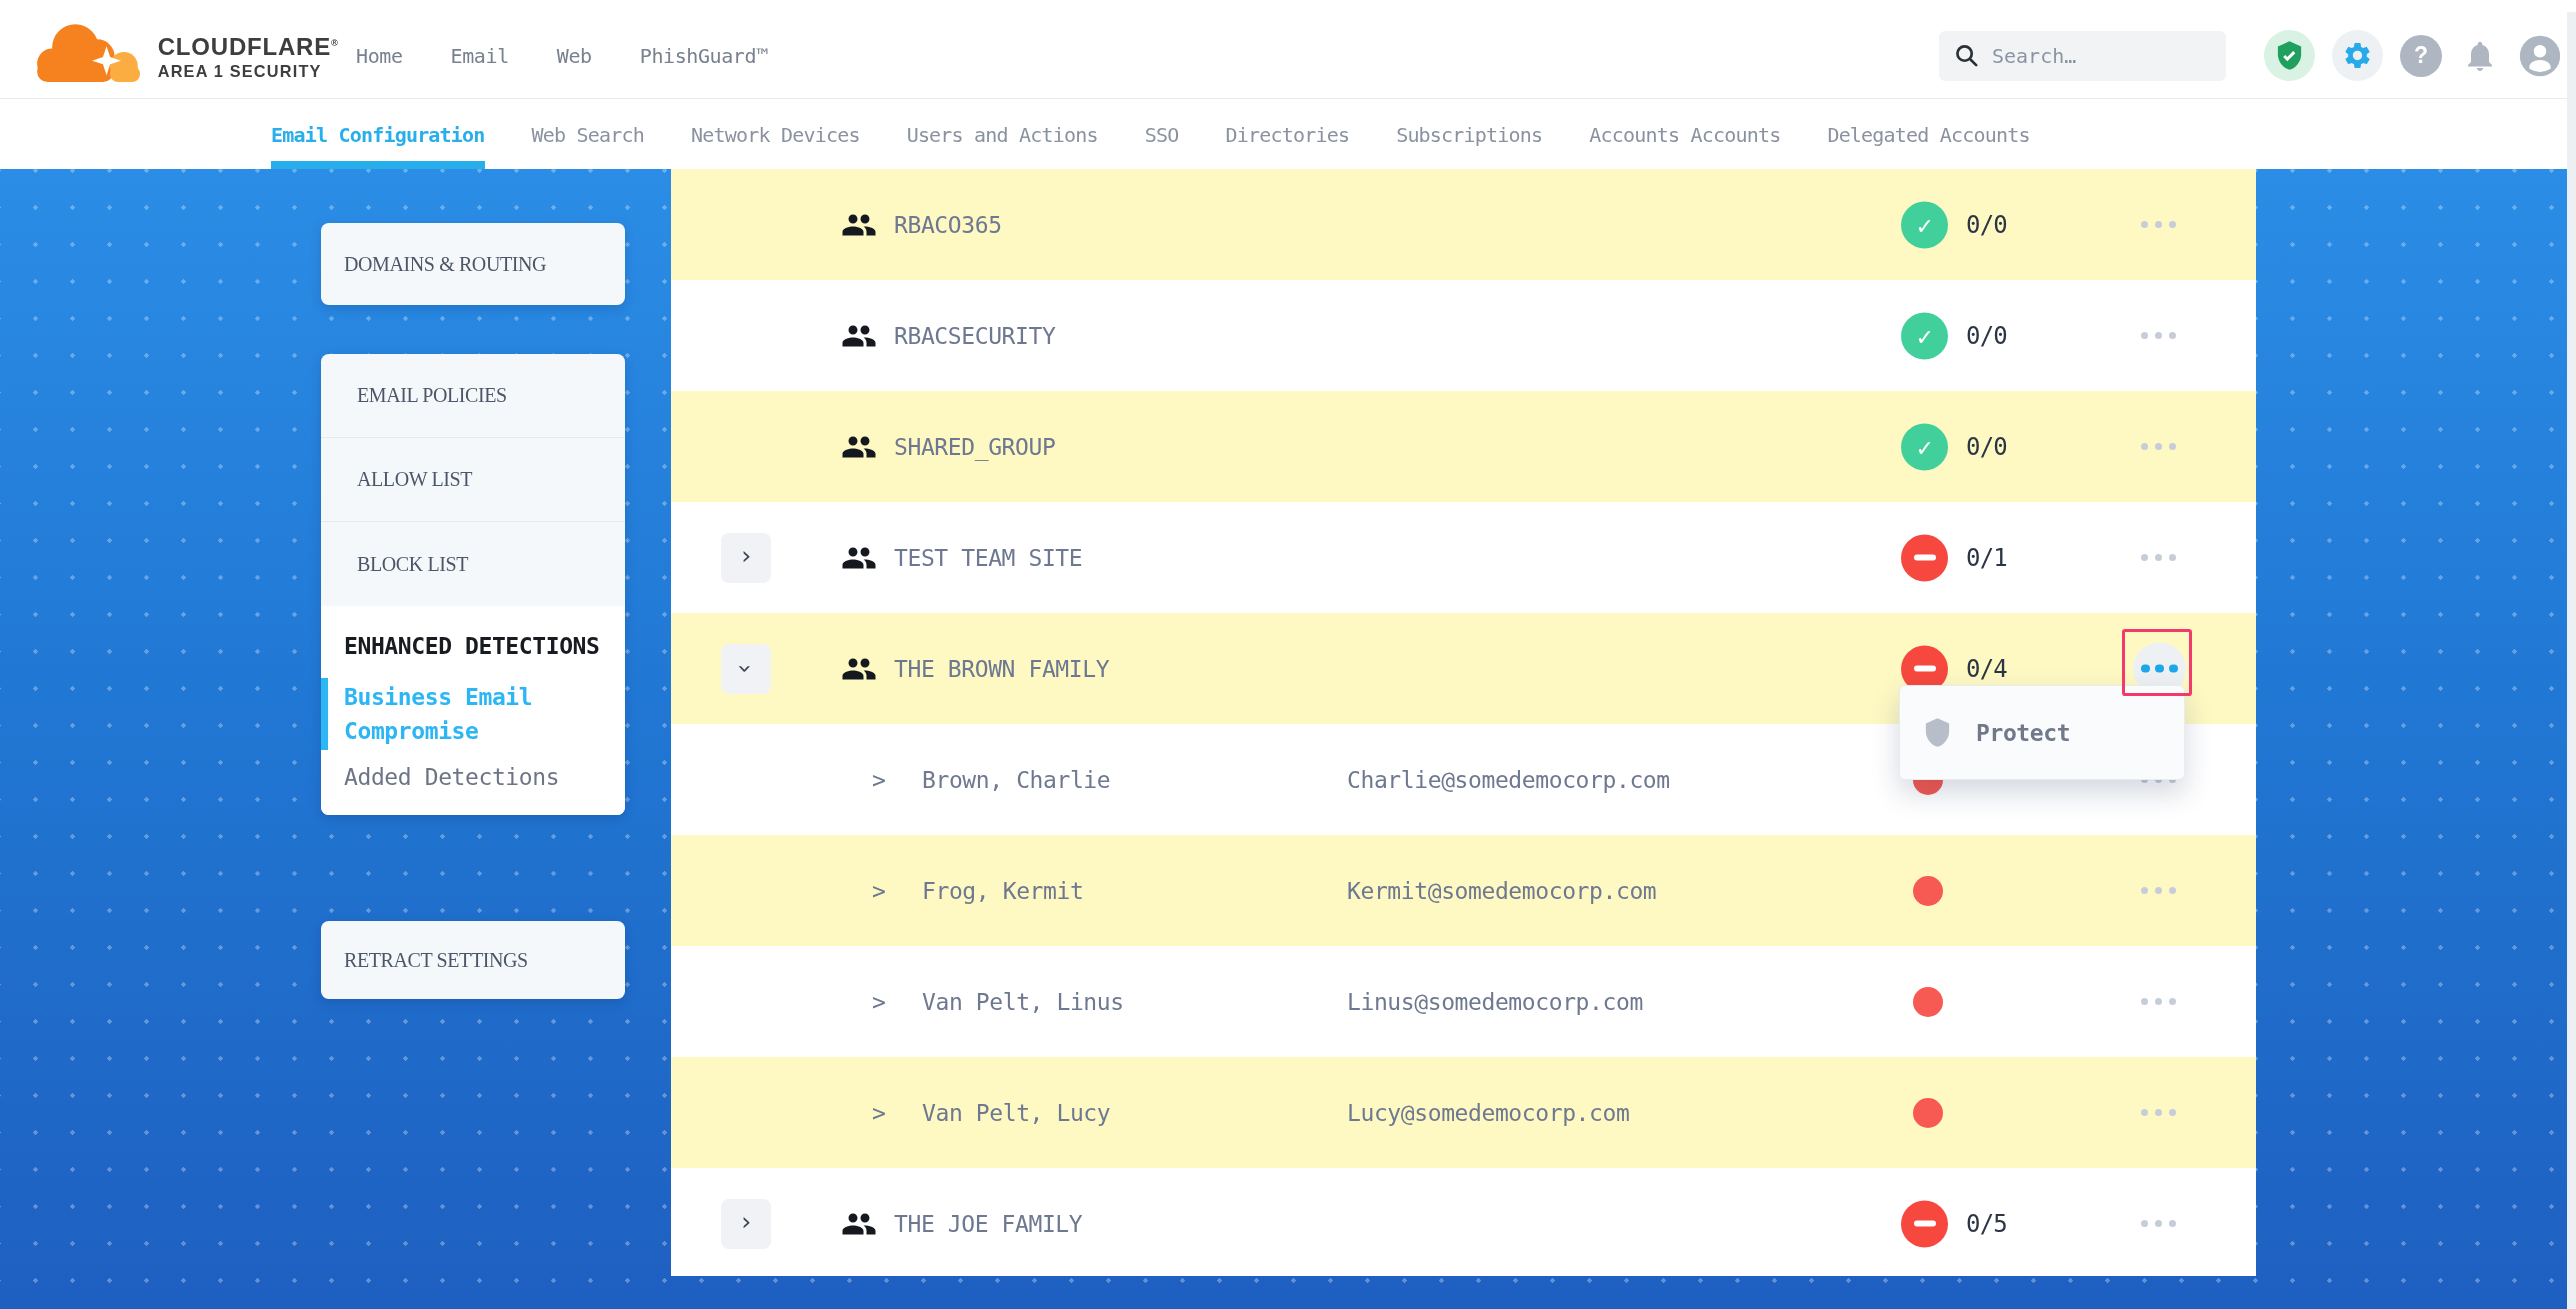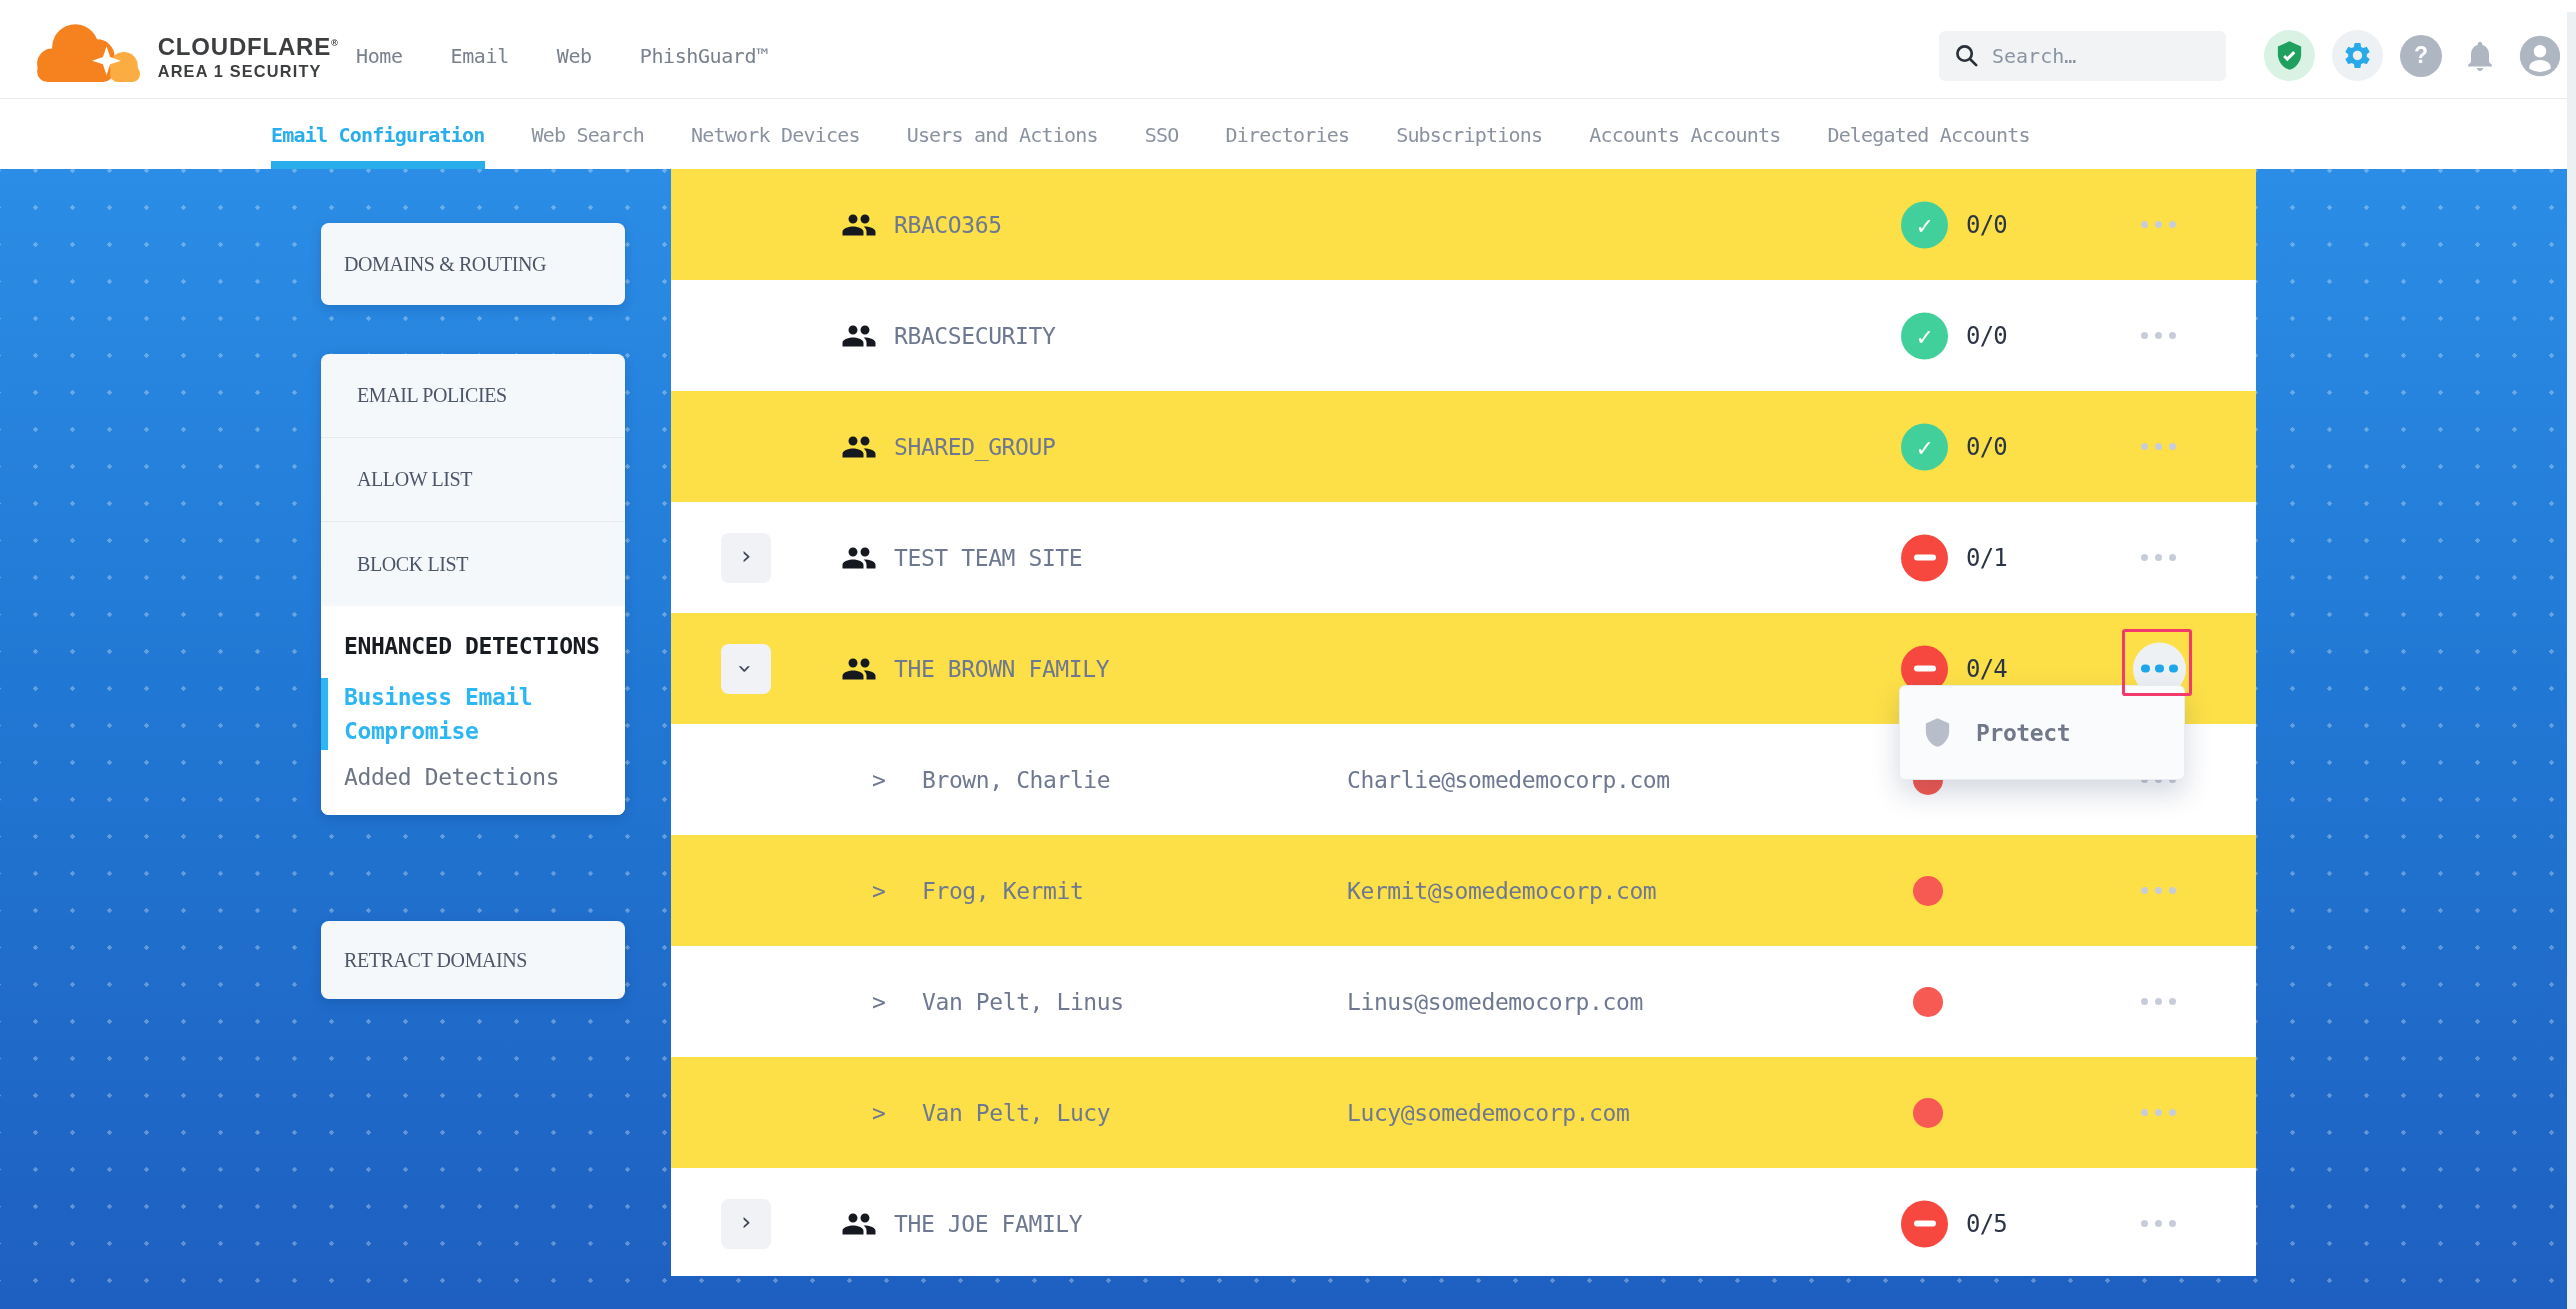--- a/index.html
+++ b/index.html
@@ -62,21 +62,21 @@
   .white-section { background:#fff; padding:23px 25px 25px 23px; }
   .enh-title { color:#181b20; font-weight:bold; font-size:23px; line-height:34px; letter-spacing:-0.4px; }
   .bec { position:relative; margin-top:17px; color:#2db6f4; font-weight:bold; font-size:23px;
          line-height:34px; letter-spacing:-0.4px; }
   .bec::before { content:""; position:absolute; left:-23px; top:-1.6px; bottom:-1.6px; width:7px; background:#2db6f4; }
   .added { margin-top:15.6px; color:#6d7585; font-size:23px; letter-spacing:-0.4px; }
 
   
   .table { position:absolute; left:671px; top:0; width:1585px; height:1107px; background:#fff; z-index:2; }
   .row { position:relative; height:111px; }
-  .row.alt { background:#fde047; }
+  .row.alt { background:#fef9c3; }
   .rowbit { position:absolute; top:50%; transform:translateY(-50%); }
   .expander { left:50px; width:50px; height:50px; border-radius:7.8px; background:#f0f2f5; color:#3f4656;
               display:flex; align-items:center; justify-content:center; font-size:25px; cursor:pointer; }
   .expander .gl { line-height:1; margin-top:-3.1px; }
   .expander.open .gl { display:inline-block; transform:rotate(90deg); margin-top:0; }
   .people { left:170px; width:36px; height:36px; }
   .people svg { width:36px; height:36px; fill:#15191f; }
   .gname { left:223px; font-size:23px; letter-spacing:-0.4px; color:#6e7890; white-space:nowrap; }
   .mprefix { left:201px; font-size:23px; color:#6e7890; }
   .mname { left:251px; font-size:23px; letter-spacing:-0.4px; color:#6e7890; white-space:nowrap; }
@@ -201,21 +201,21 @@
         <span class="side-label">BLOCK LIST</span>
       </div>
       <div class="white-section">
         <div class="enh-title">ENHANCED DETECTIONS</div>
         <div class="bec">Business Email Compromise</div>
         <div class="added">Added Detections</div>
       </div>
     </div>
 
     <div class="card card-c">
-      <span class="side-label">RETRACT DOMAINS</span>
+      <span class="side-label">RETRACT SETTINGS</span>
     </div>
 
     <div class="table">
 
       <div class="row alt">
         <span class="rowbit people"><svg viewBox="0 0 24 24">
               <path d="M16 11c1.66 0 2.99-1.34 2.99-3S17.66 5 16 5c-1.66 0-3 1.34-3 3s1.34 3 3 3zm-8 0c1.66 0 2.99-1.34 2.99-3S9.66 5 8 5C6.34 5 5 6.34 5 8s1.34 3 3 3zm0 2c-2.33 0-7 1.17-7 3.5V19h14v-2.5c0-2.33-4.67-3.5-7-3.5zm8 0c-.29 0-.62.02-.97.05 1.16.84 1.97 1.97 1.97 3.45V19h6v-2.5c0-2.33-4.67-3.5-7-3.5z"></path>
             </svg></span>
         <span class="rowbit gname">RBACO365</span>
         <span class="rowbit badge pass">

